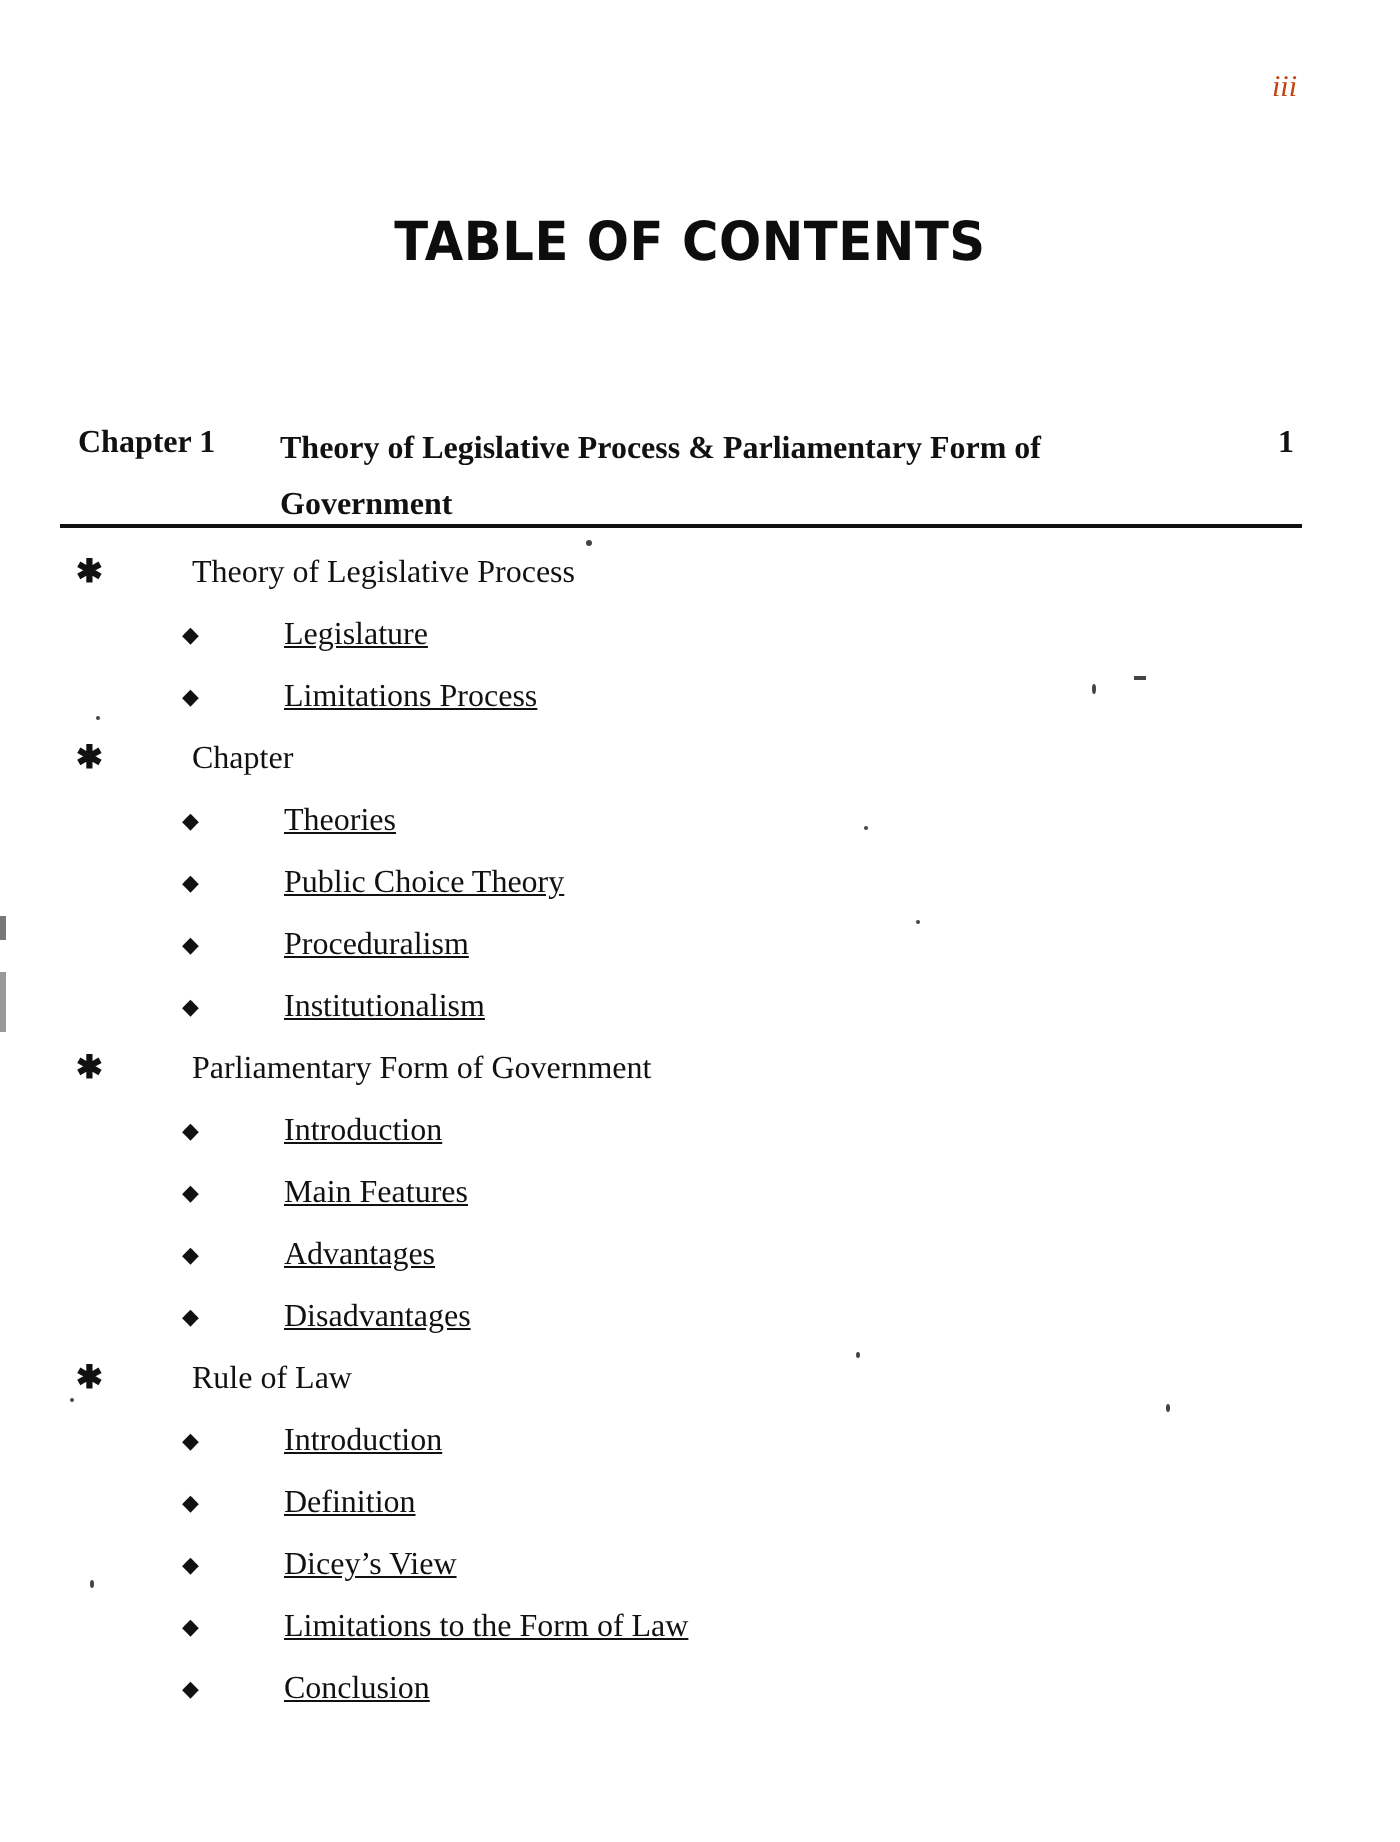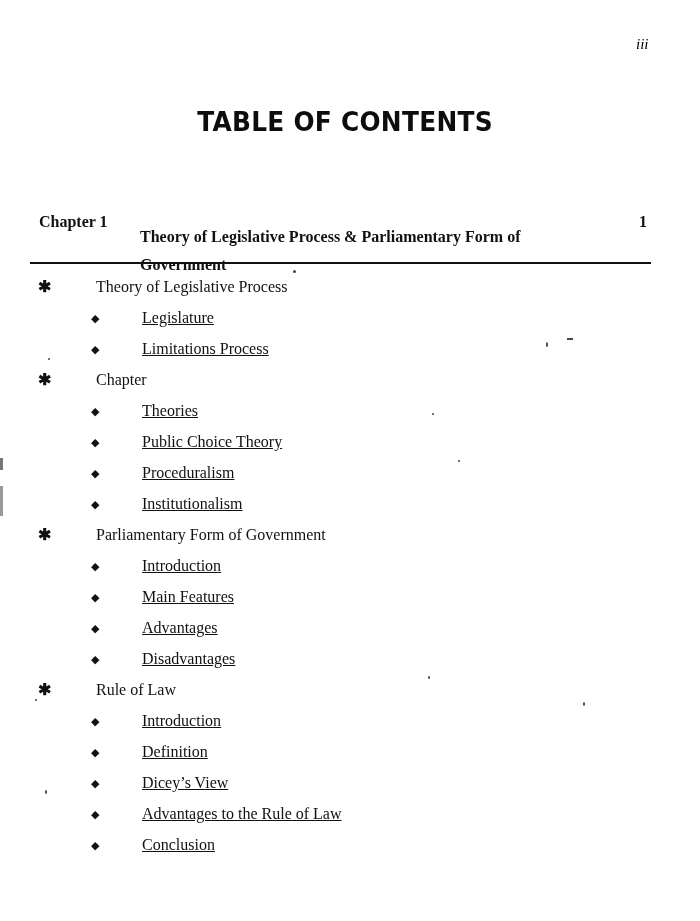--- a/index.html
+++ b/index.html
@@ -14,21 +14,21 @@
       overflow: hidden;
       color: #111111;
       font-family: "Liberation Serif", serif;
     }
     .page-number {
       position: absolute;
       top: 36px;
       left: 636px;
       font-style: italic;
       font-size: 15px;
-      color: #000000;
+      color: #c2410c;
     }
     .title {
       position: absolute;
       top: 106px;
       left: 0;
       width: 690px;
       text-align: center;
       font-family: "DejaVu Sans", sans-serif;
       font-weight: bold;
       font-size: 27px;
@@ -45,21 +45,21 @@
       font-size: 16px;
     }
     .chapter-label {
       position: absolute;
       left: 0;
       top: 0;
     }
     .chapter-title {
       position: absolute;
       left: 101px;
-      top: 12px;
+      top: 0;
       width: 420px;
       line-height: 28px;
       margin-top: -2px;
     }
     .chapter-page {
       position: absolute;
       left: 600px;
       top: 0;
     }
     .rule {
@@ -203,21 +203,21 @@
   <li class="toc-item sub">
     <span class="bullet">◆</span>
     <span class="label">Definition</span>
   </li>
   <li class="toc-item sub">
     <span class="bullet">◆</span>
     <span class="label">Dicey’s View</span>
   </li>
   <li class="toc-item sub">
     <span class="bullet">◆</span>
-    <span class="label">Advantages to the Rule of Law</span>
+    <span class="label">Limitations to the Form of Law</span>
   </li>
   <li class="toc-item sub">
     <span class="bullet">◆</span>
     <span class="label">Conclusion</span>
   </li>
 </ul>
 
 <div class="speck" style="top:270px;left:293px;width:3px;height:3px;"></div>
 <div class="speck" style="top:342px;left:546px;width:2px;height:5px;"></div>
 <div class="speck" style="top:338px;left:567px;width:6px;height:2px;border-radius:0;"></div>

